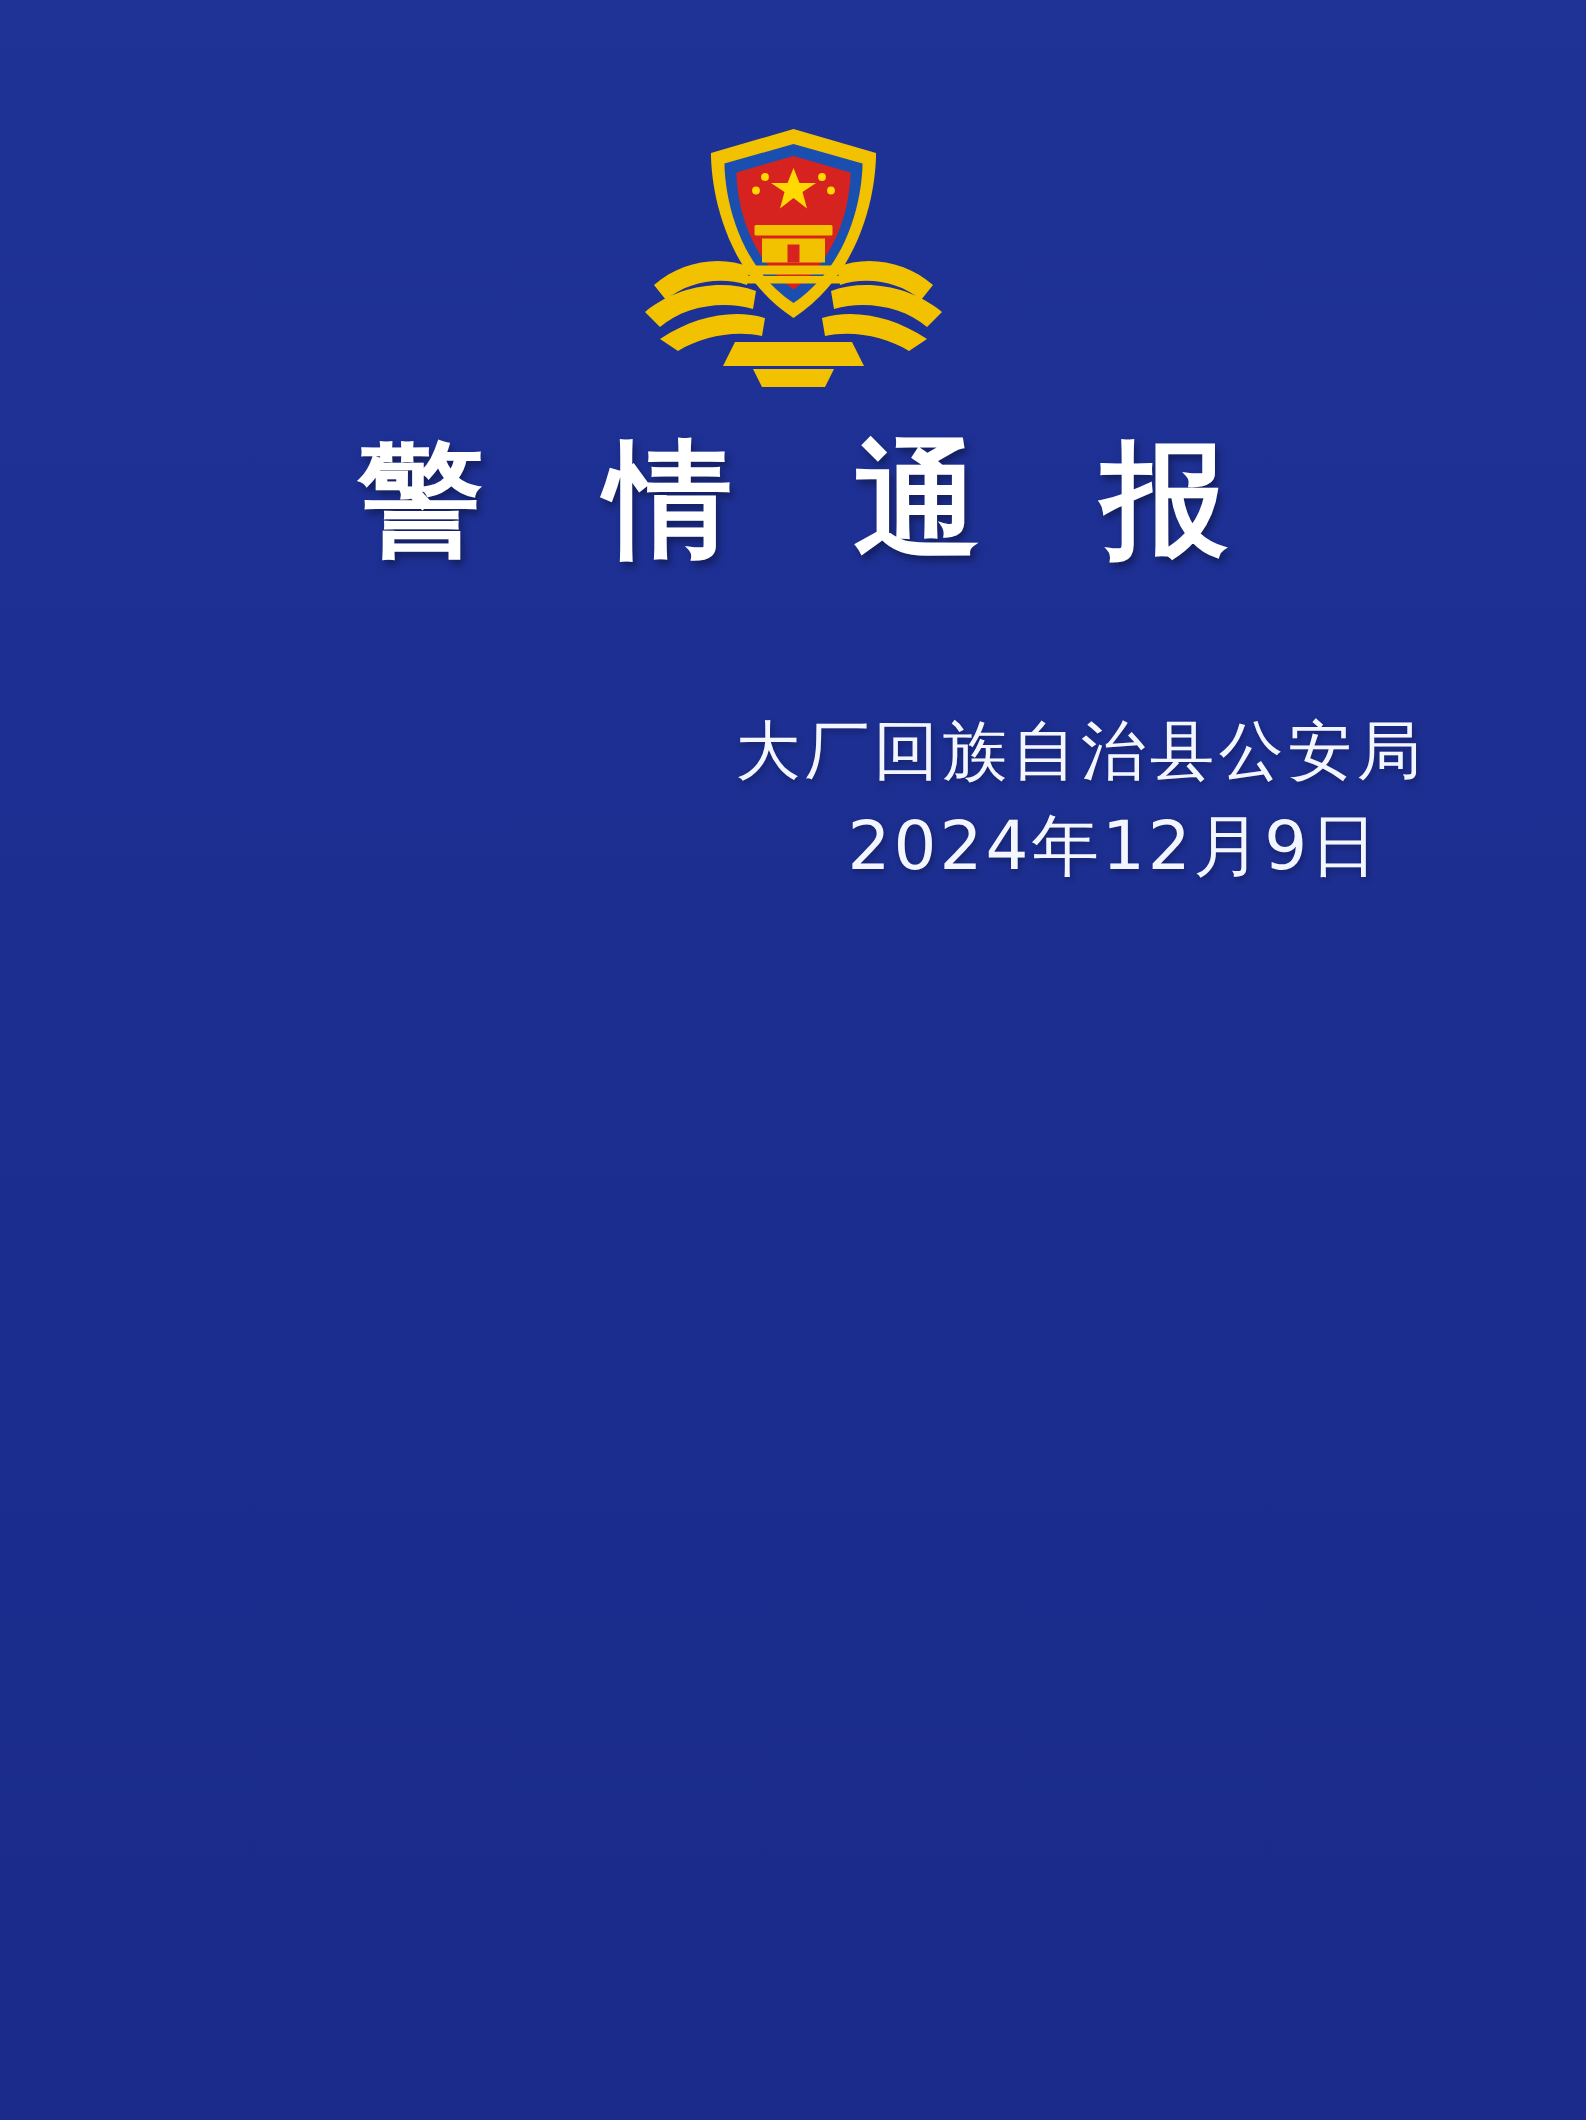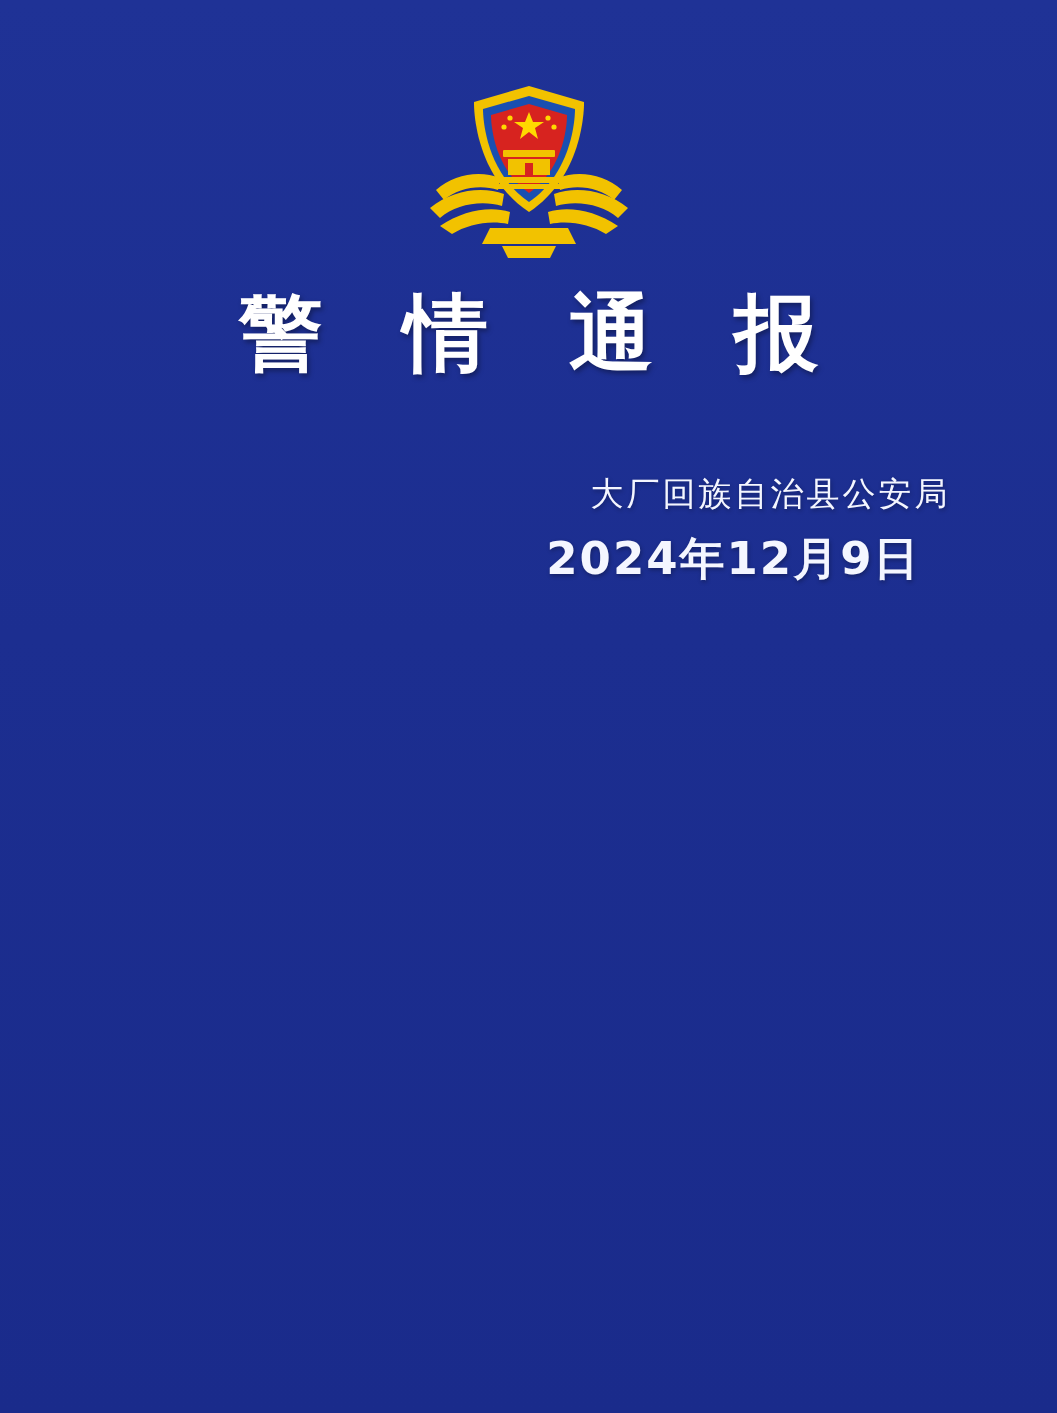--- a/index.html
+++ b/index.html
@@ -70,37 +70,36 @@
 
   
   .sign-block {
     width: 860px;
     margin-top: 92px;
     text-align: right;
     padding-right: 8px;
     box-sizing: border-box;
   }
   .sign-org {
-    font-size: 33px;
+    font-size: 43px;
     letter-spacing: 3px;
     line-height: 1.5;
     color: #f4f6ff;
     text-shadow: 1px 2px 4px rgba(0,0,0,0.3);
     font-family: "DejaVu Sans", "Liberation Sans", sans-serif;
     font-weight: 300;
   }
   .sign-date {
-    margin-top: 10px;
     font-size: 45px;
     letter-spacing: 2px;
     color: #f4f6ff;
     padding-right: 30px;
     text-shadow: 1px 2px 4px rgba(0,0,0,0.3);
     font-family: "DejaVu Sans", "Liberation Sans", sans-serif;
-    font-weight: 700;
+    font-weight: 400;
   }
 </style>
 </head>
 <body>
 
 <div class="poster">
 
   <div class="emblem-wrap">
     <svg viewBox="0 0 210 185" xmlns="http://www.w3.org/2000/svg" aria-hidden="true">
 

